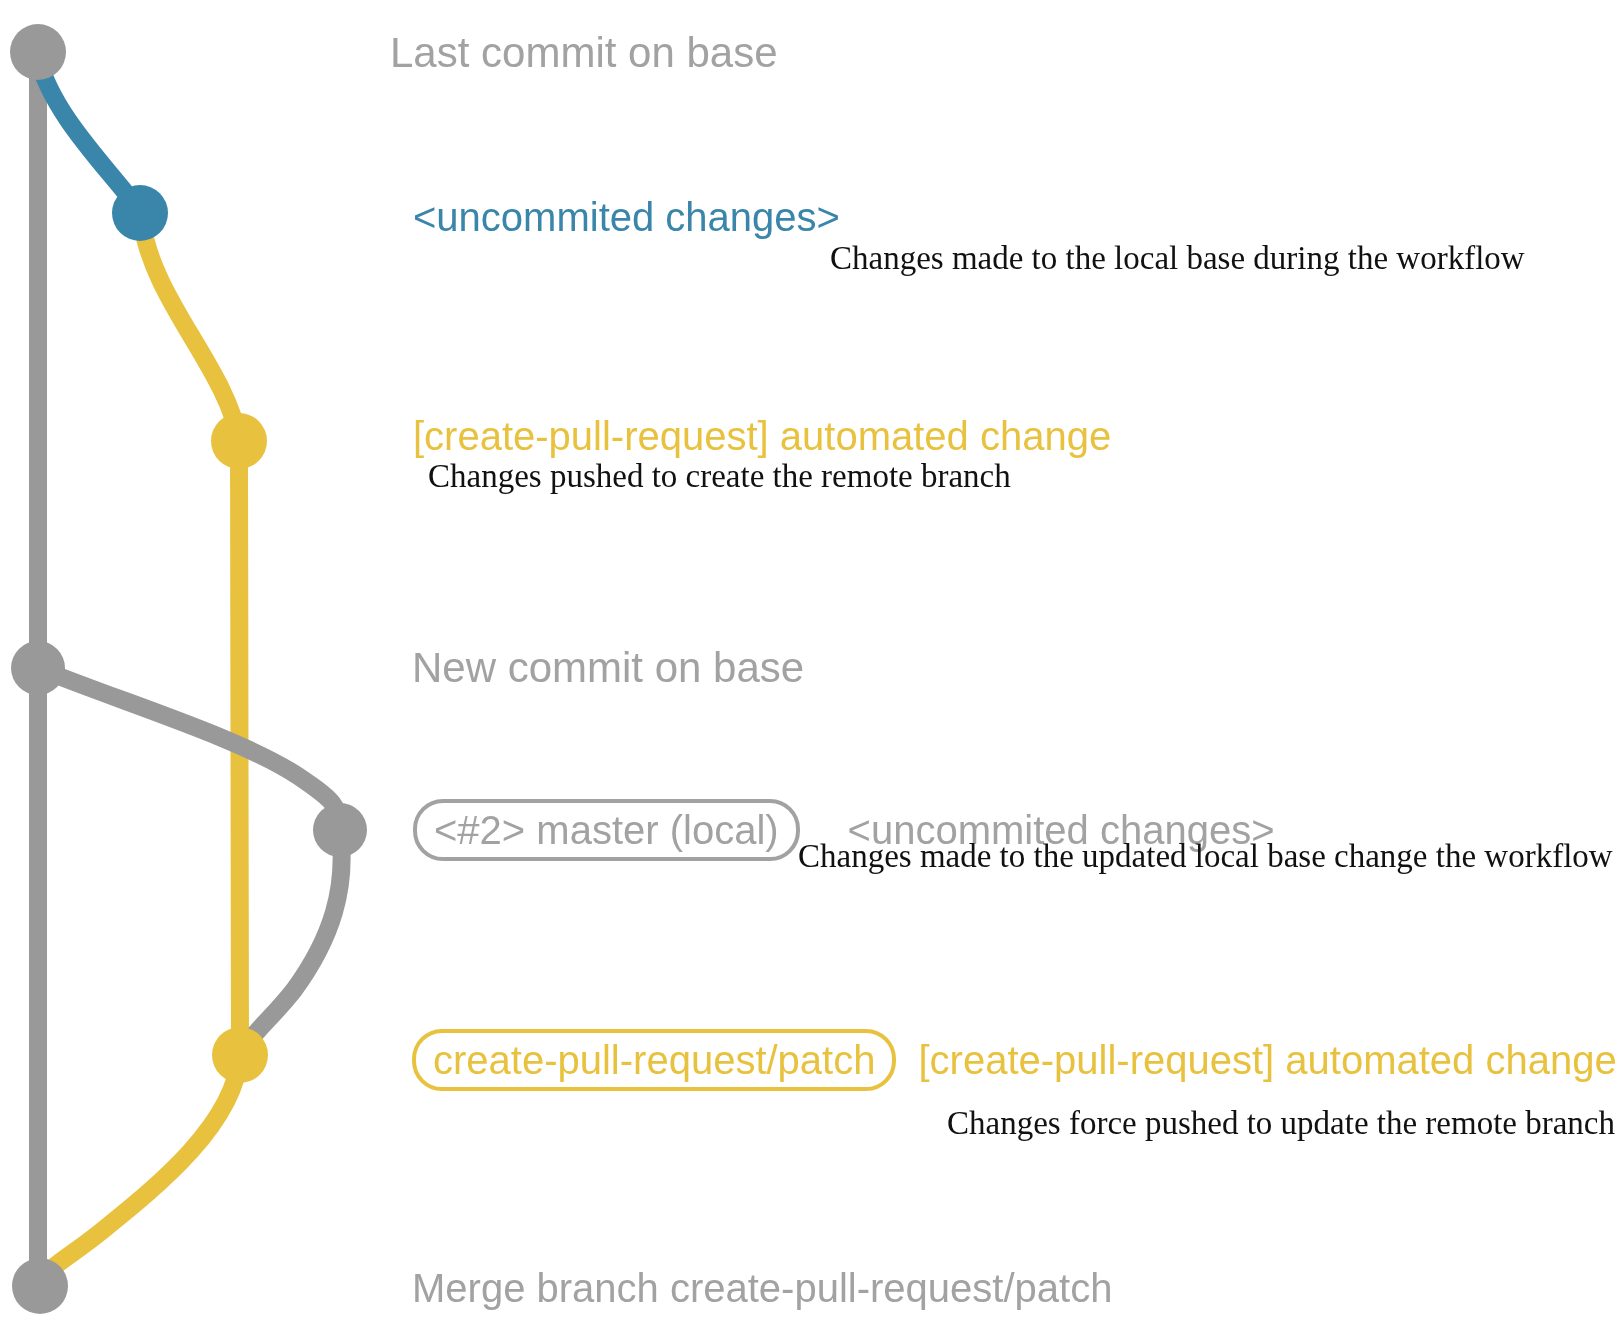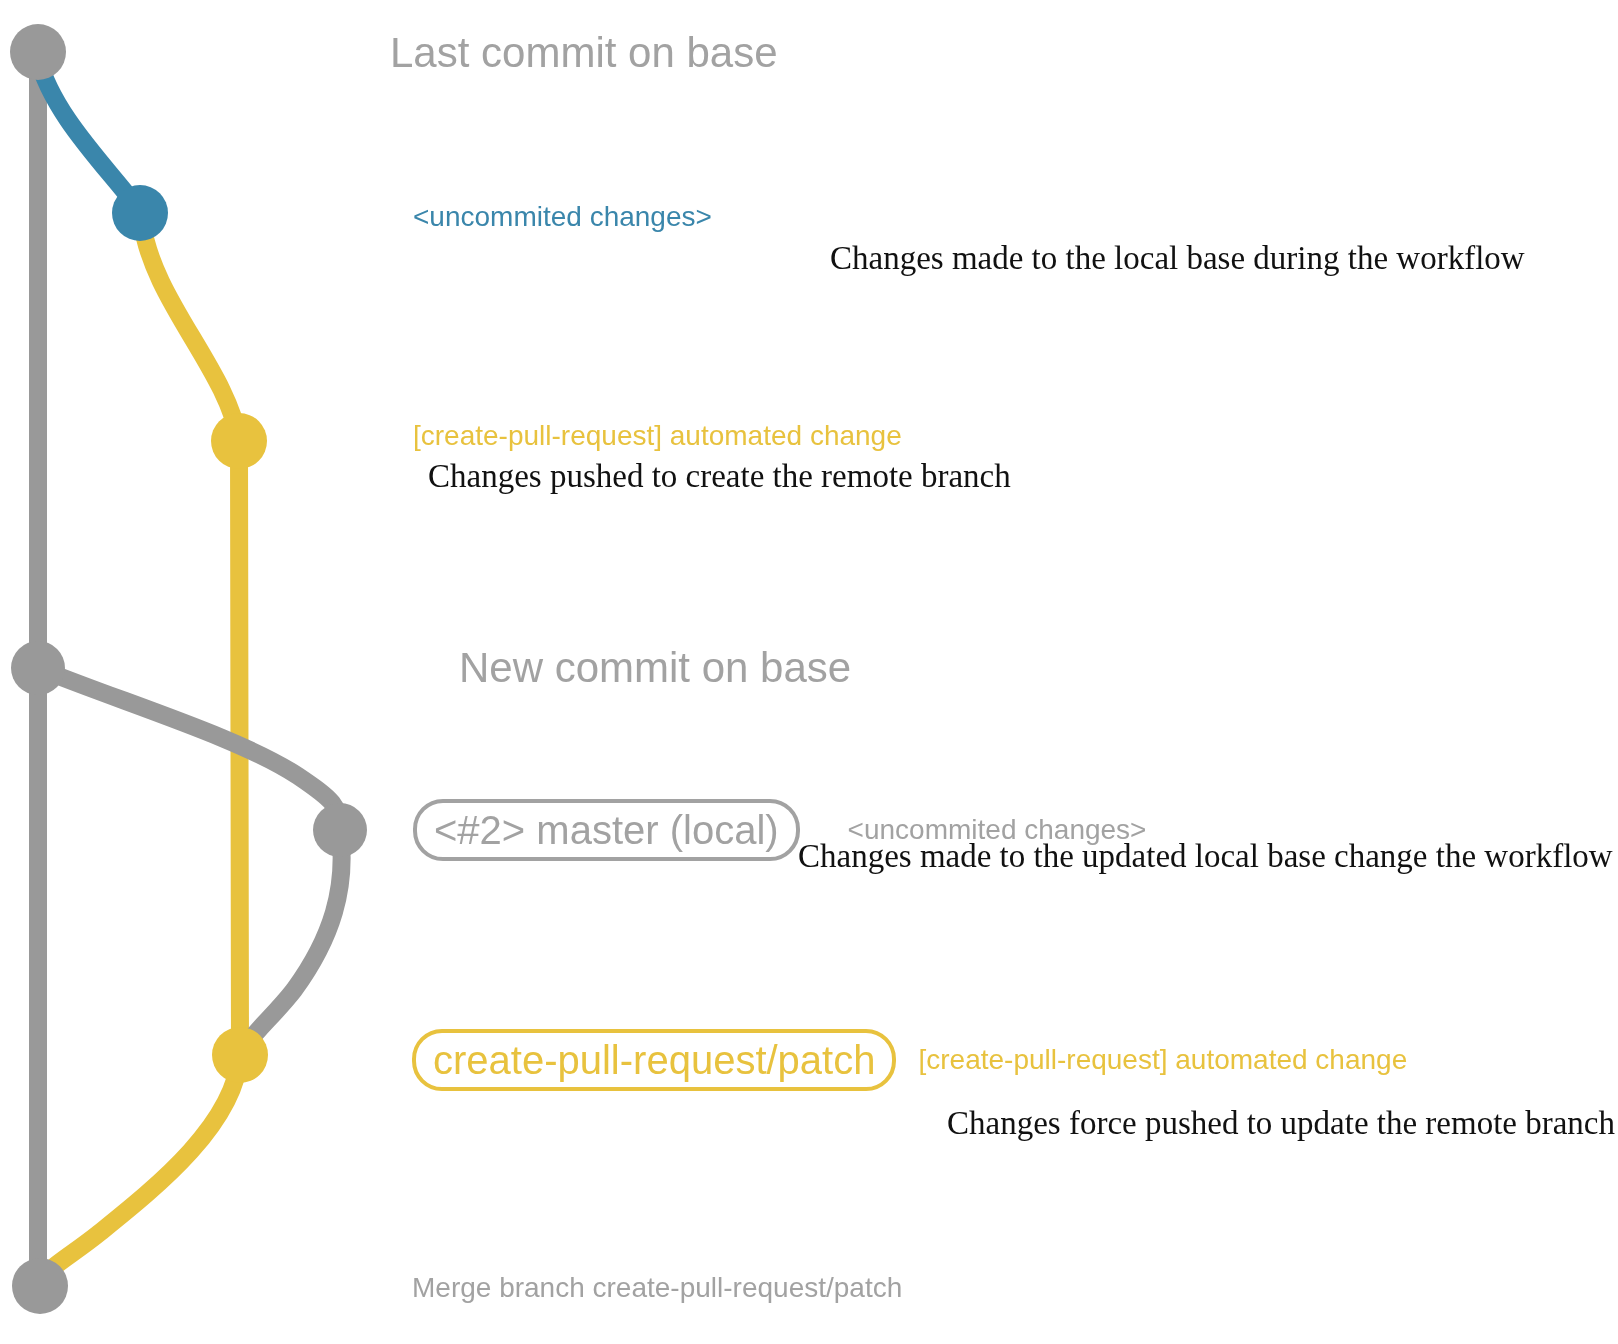--- a/index.html
+++ b/index.html
@@ -25,21 +25,21 @@
     font-size:42px;color:var(--grayText);white-space:nowrap;
   }
   .badge{
     display:inline-flex;align-items:center;height:54px;
     border:4px solid;border-radius:30px;padding:0 17px;
     font-size:40px;background:#ffffff;
   }
   .badge.blue{border-color:var(--blue);color:var(--blue);}
   .badge.gray{border-color:var(--grayText);color:var(--grayText);}
   .badge.yellow{border-color:var(--yellow);color:var(--yellow);}
-  .side{font-size:28px;}
+  .side{font-size:40px;}
   .side.blue{color:var(--blue);}
   .side.gray{color:var(--grayText);}
   .side.yellow{color:var(--yellow);}
   .caption{
     position:absolute;font-family:"Liberation Serif",serif;font-size:33px;
     color:var(--caption);white-space:nowrap;
   }
 </style>
 </head>
 <body>
@@ -62,21 +62,21 @@
   <circle class="fill-blue" cx="140" cy="213" r="28"></circle>
   <circle class="fill-yellow" cx="239" cy="441" r="28"></circle>
   <circle class="fill-gray" cx="38" cy="668" r="27"></circle>
   <circle class="fill-gray" cx="340" cy="830" r="27"></circle>
   <circle class="fill-yellow" cx="240" cy="1055" r="28"></circle>
   <circle class="fill-gray" cx="40" cy="1286" r="28"></circle>
 </svg>
 
 <div class="heading" style="left:390px;top:18px;">Last commit on base</div>
 
-<div class="heading" style="left:412px;top:633px;margin-left:47px;">New commit on base</div>
+<div class="heading" style="left:412px;top:633px;">New commit on base</div>
 
 <div class="row" style="left:413px;top:182px;">
   <span class="side blue">&lt;uncommited changes&gt;</span>
 </div>
 <div class="caption" style="left:830px;top:240px;">Changes made to the local base during the workflow</div>
 
 <div class="row" style="left:413px;top:401px;">
   <span class="side yellow">[create-pull-request] automated change</span>
 </div>
 <div class="caption" style="left:428px;top:458px;">Changes pushed to create the remote branch</div>

